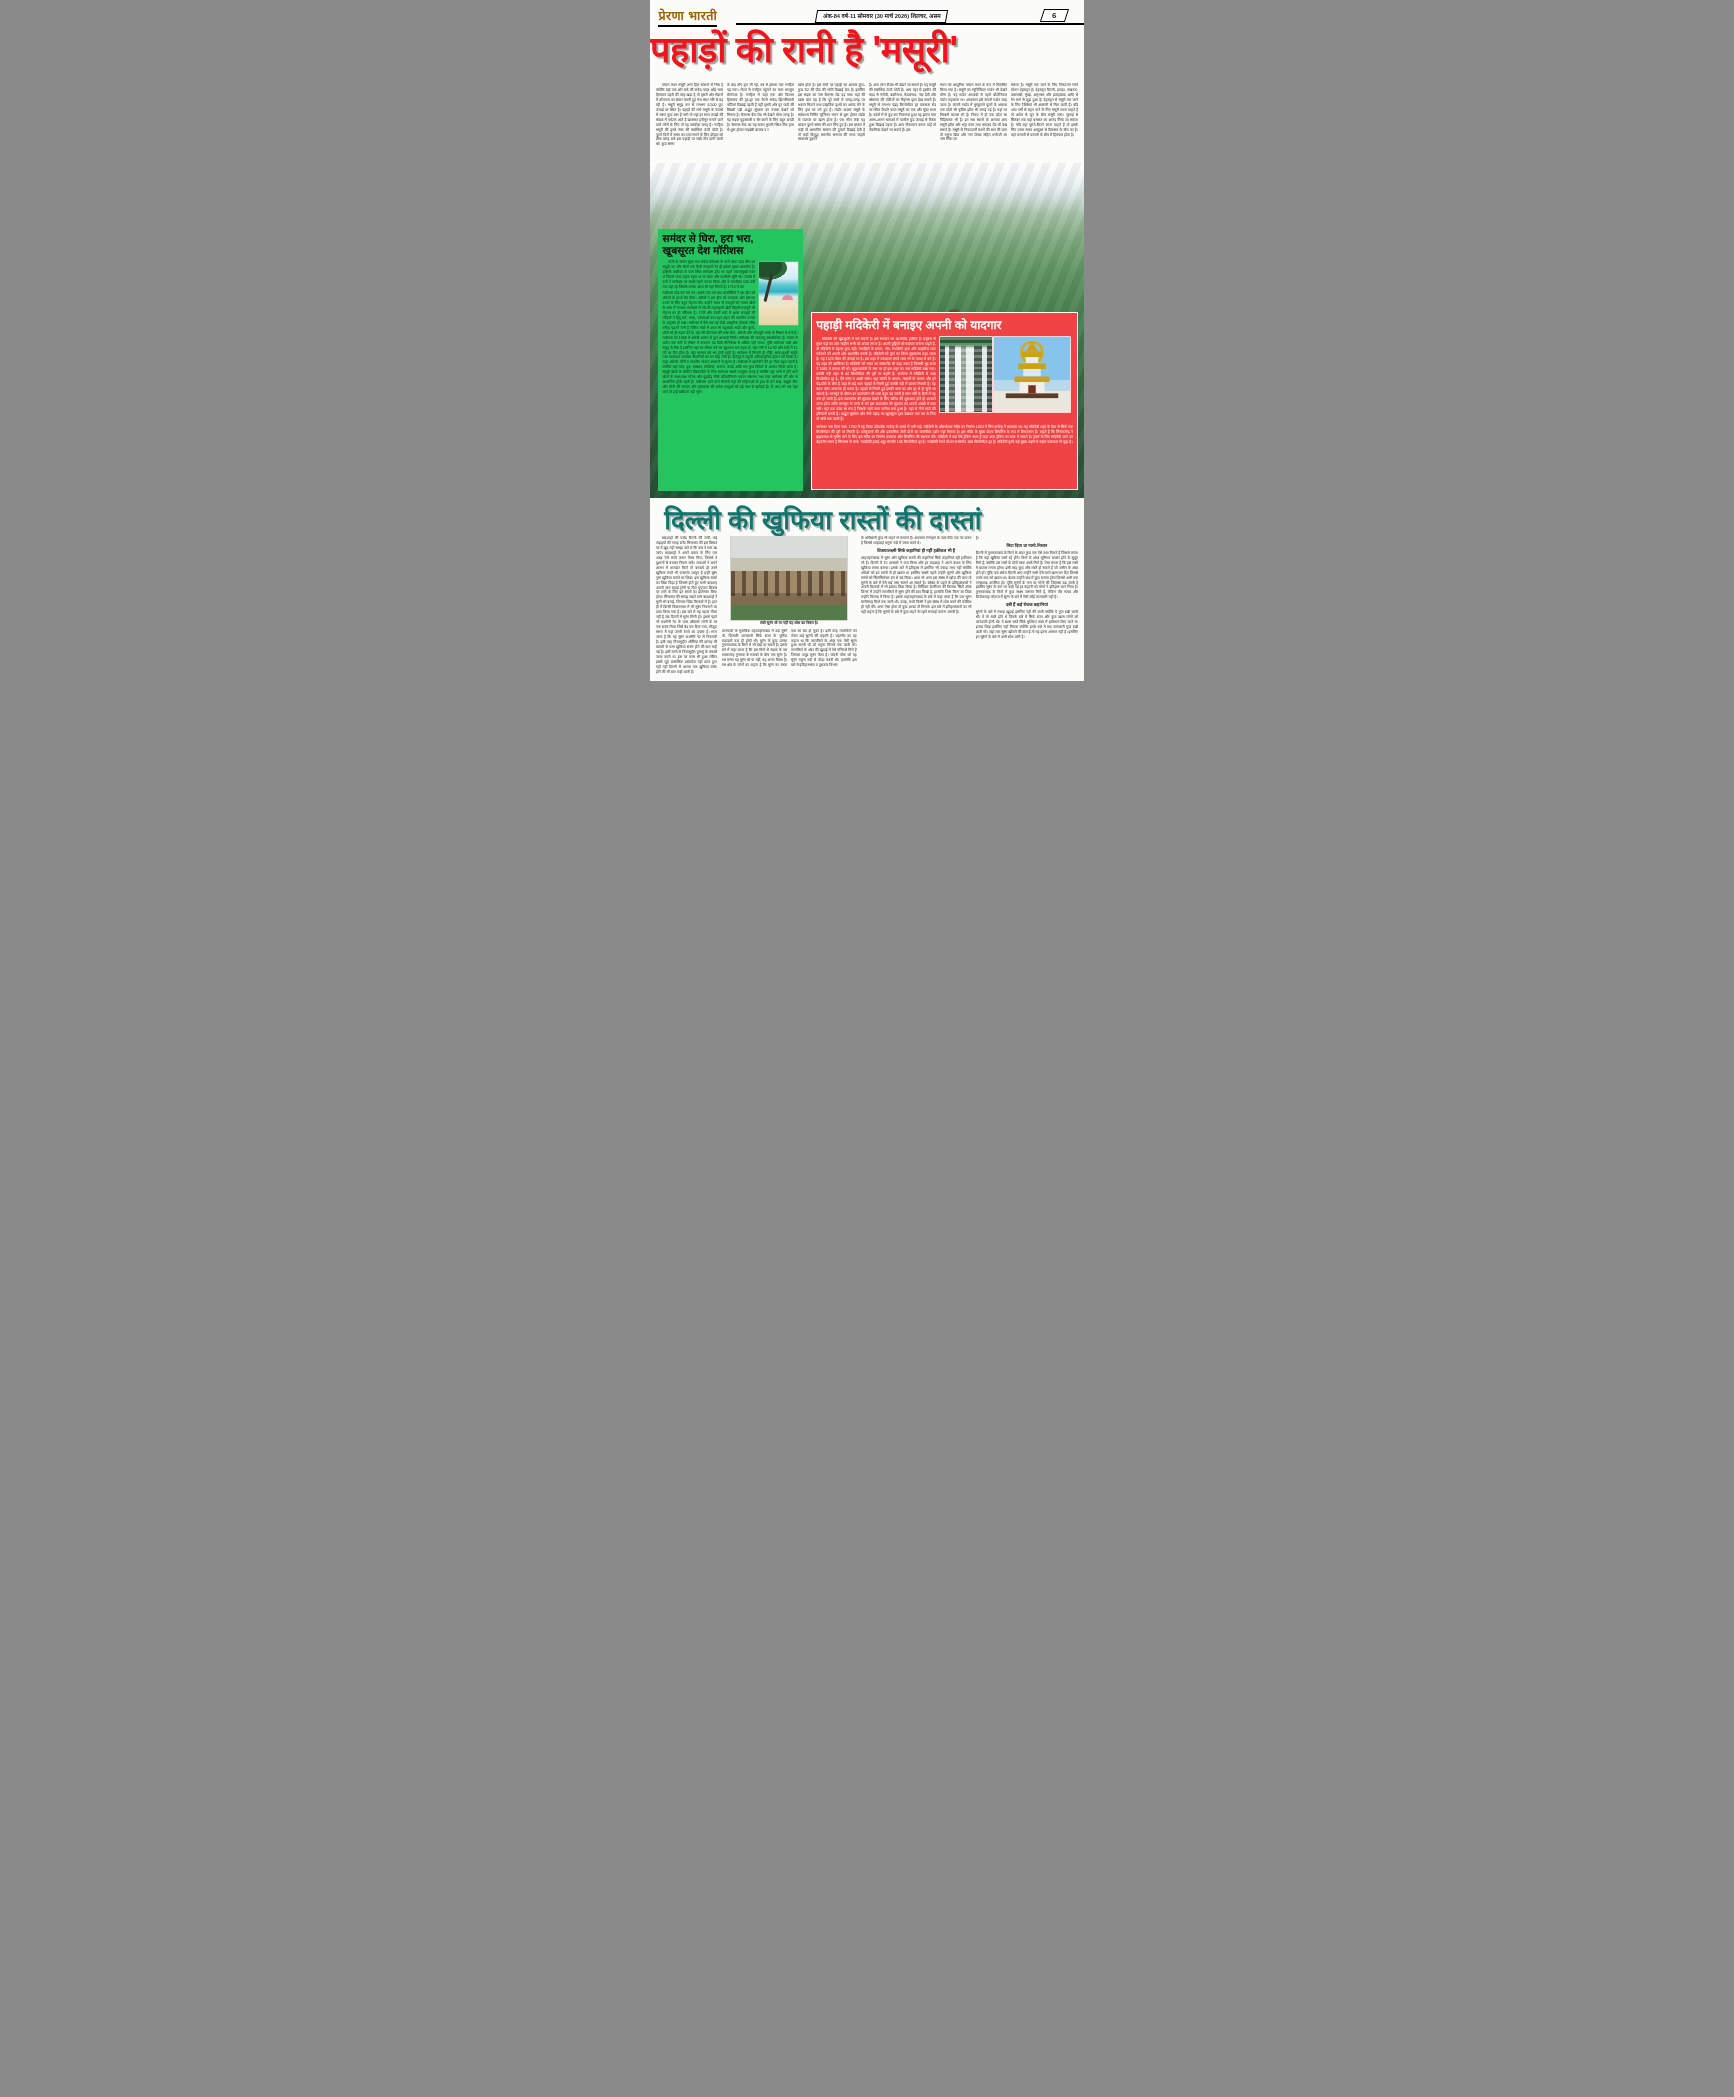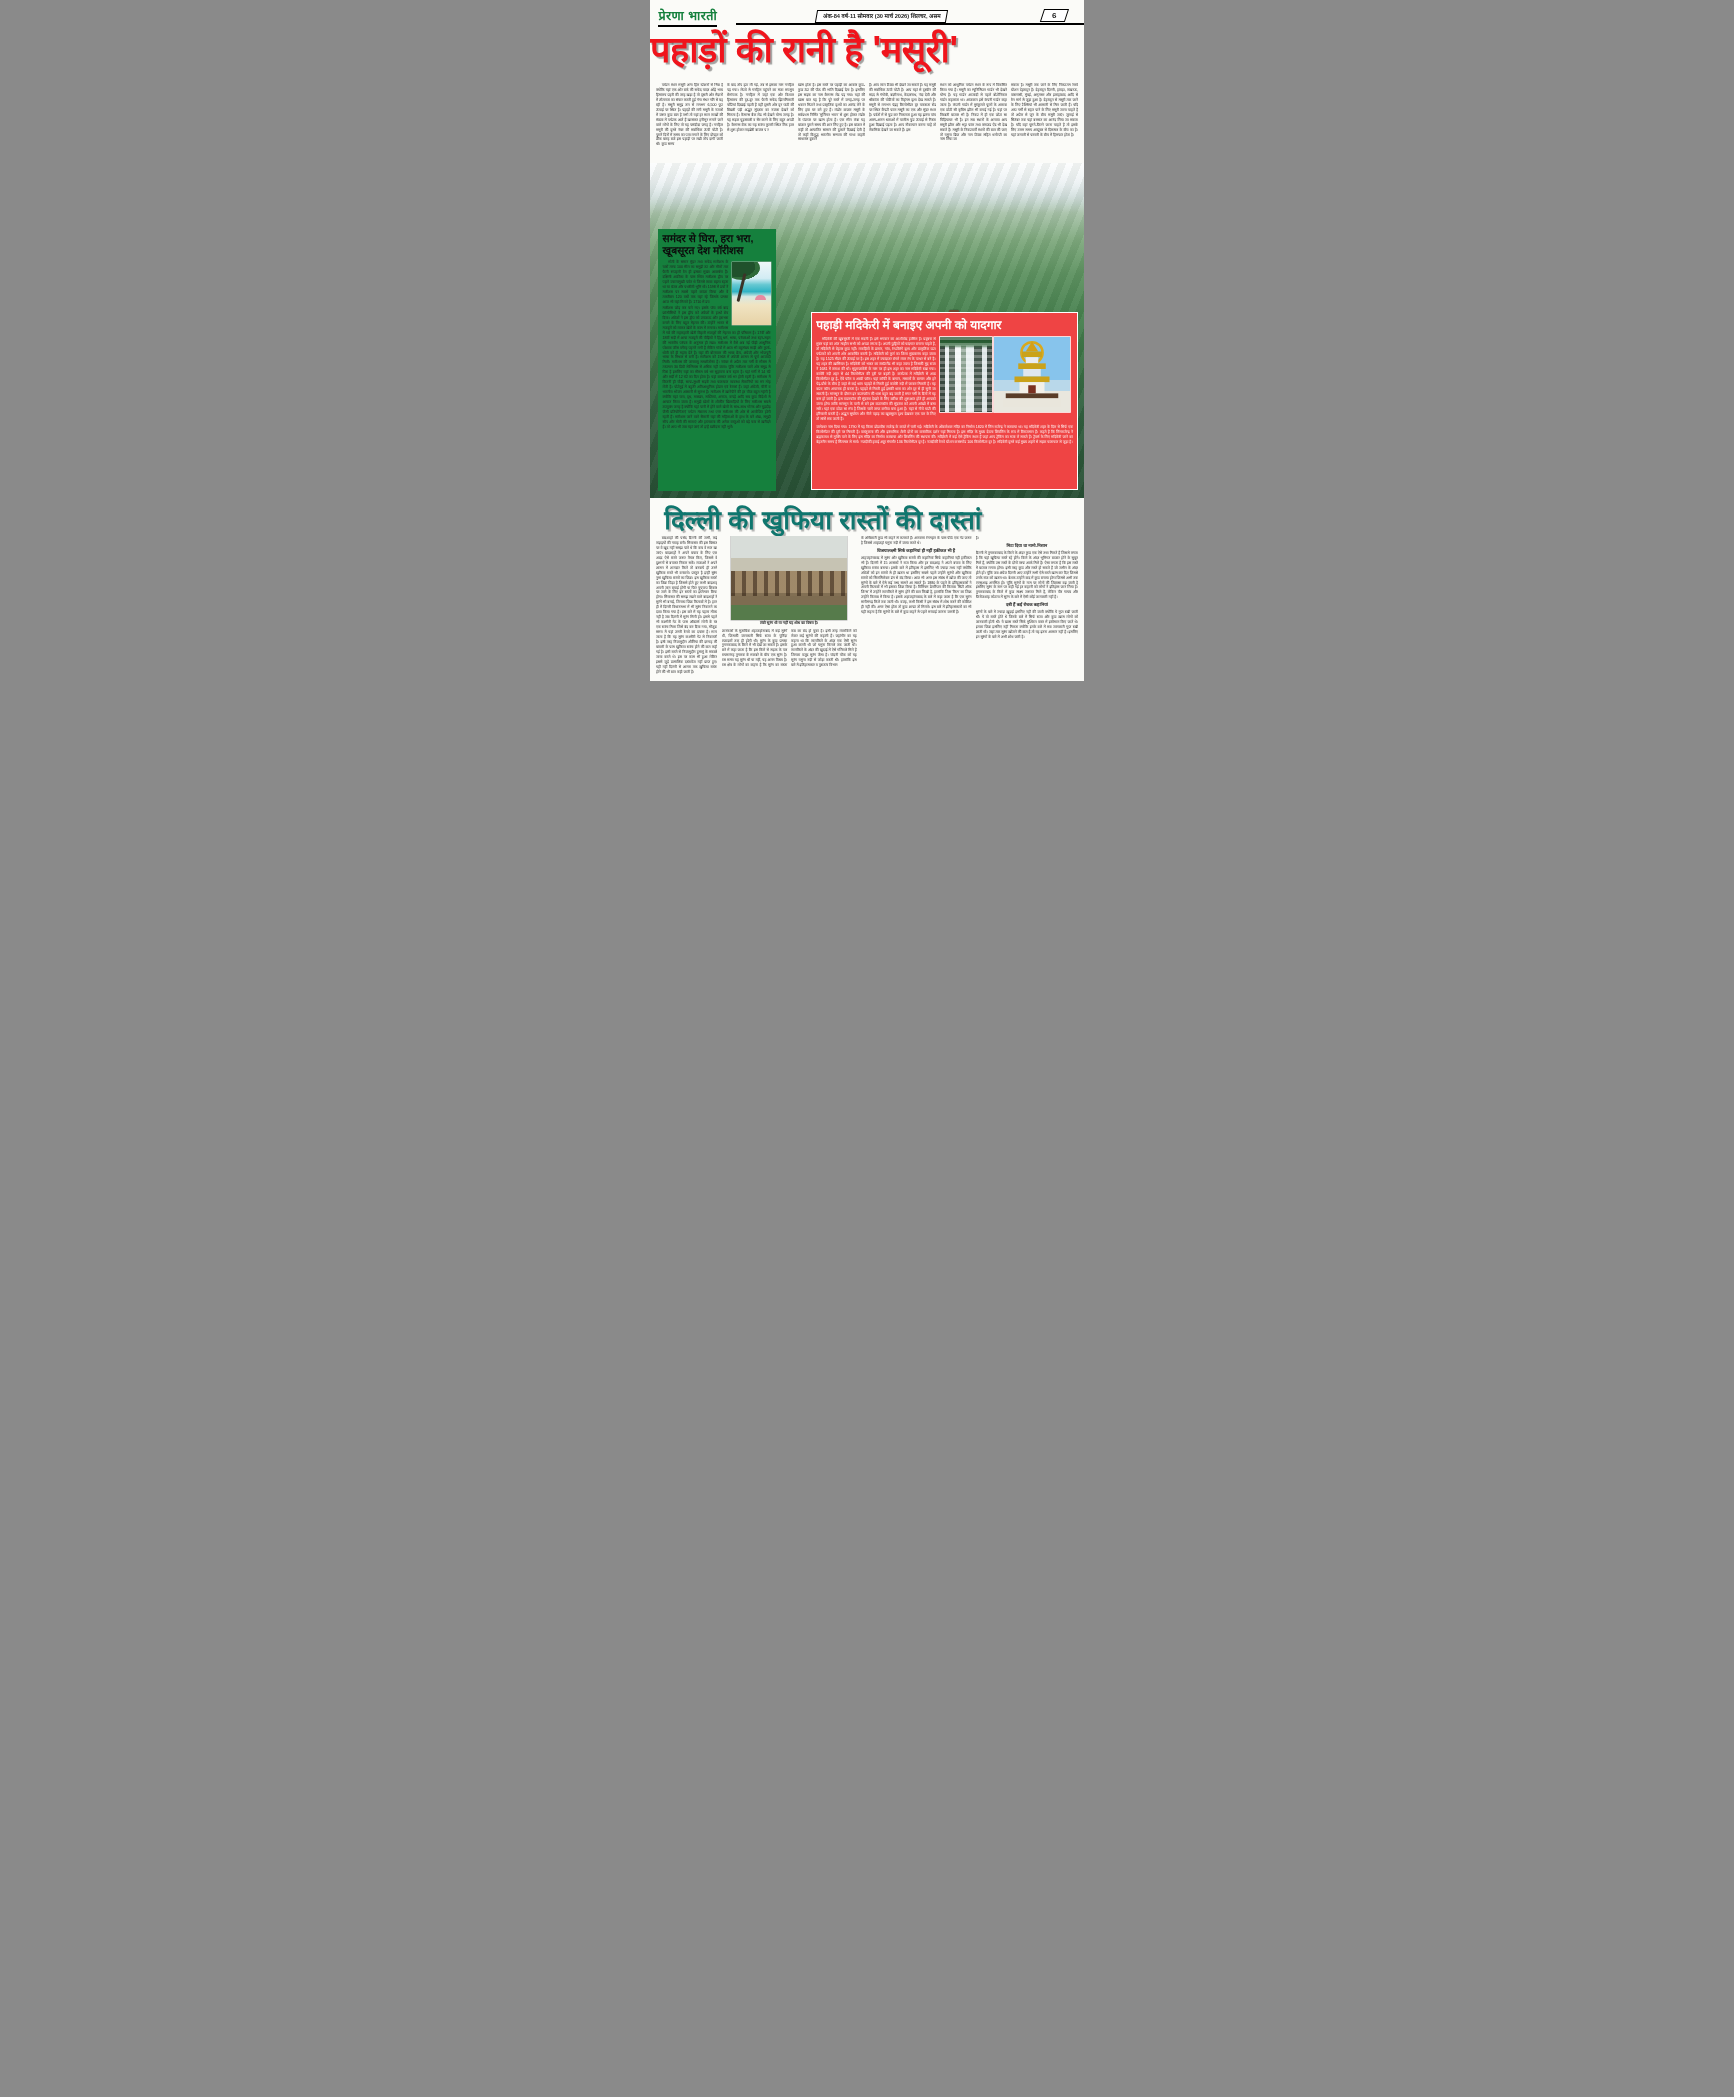--- a/index.html
+++ b/index.html
@@ -1,21 +1,21 @@
 <!DOCTYPE html>
 <html lang="hi" style="font-size:6.7px"><head>
 <meta charset="utf-8">
 <style>
   html,body{margin:0;padding:0;background:#8a8a8a;}
   .page{position:relative;width:434px;height:681px;margin:0 auto;background:#fbfbf8;
         font-family:"Liberation Sans","DejaVu Sans",sans-serif;color:#1c1c1c;overflow:hidden;}
 
   
   .header{position:absolute;top:3.4px;left:0;right:0;height:23.5px;}
-  .masthead{position:absolute;left:8.4px;top:3.4px;font-size:12.6px;font-weight:900;color:#15803d;
+  .masthead{position:absolute;left:8.4px;top:3.4px;font-size:12.6px;font-weight:900;color:#a16207;
             border-bottom:2.1px solid #000;padding-bottom:0.8px;letter-spacing:0.4px;}
   .header-rule{position:absolute;left:86px;right:0;top:20px;height:2.1px;background:#000;}
   .issue-box{position:absolute;left:166px;top:6.7px;border:1.3px solid #000;background:#fff;
              transform:skewX(-10deg);padding:1.3px 5.9px;}
   .issue-box span{display:inline-block;transform:skewX(10deg);font-weight:bold;font-size:5.7px;}
   .pagenum-box{position:absolute;right:17.6px;top:5.9px;border:1.3px solid #000;background:#fff;
                transform:skewX(-18deg);padding:0.8px 9.2px;}
   .pagenum-box span{display:inline-block;transform:skewX(18deg);font-weight:bold;font-size:8px;}
 
   
@@ -35,21 +35,21 @@
       #80aa7f 23%,#5f9362 33%,#488150 46%,#3b7145 59%,#336141 73%,#2d573a 87%,#284f35 100%);}
   .mountain-photo .ridge{position:absolute;inset:0;opacity:.55;
     background:repeating-linear-gradient(112deg,rgba(255,255,255,.07) 0 6.7px,rgba(0,30,0,.10) 6.7px 14.3px);}
   .mountain-photo .haze{position:absolute;left:0;right:0;top:0;height:50px;
     background:linear-gradient(180deg,rgba(255,255,255,.85),rgba(255,255,255,0));}
   .temple-mark{position:absolute;left:69%;top:44%;width:10px;height:17px;
     background:linear-gradient(180deg,#6d4a2e 0 30%,#efe8d6 30% 100%);border-radius:1.3px 1.3px 0 0;
     box-shadow:0 0 0 0.4px rgba(0,0,0,.25);}
 
   
-  .mauritius-box{position:absolute;left:7.6px;top:66px;width:118px;bottom:6.7px;background:#15803d;
+  .mauritius-box{position:absolute;left:7.6px;top:66px;width:145px;bottom:6.7px;background:#22c55e;
                  padding:3.4px 5px 4.2px;box-sizing:border-box;overflow:hidden;}
   .mauritius-headline{font-size:10.5px;line-height:1.12;font-weight:900;color:#0c0c0c;margin:0.8px 0 3.4px;}
   .beach-photo{float:right;width:39px;height:63px;margin:1.7px 0 2.5px 3.4px;position:relative;overflow:hidden;
     background:linear-gradient(180deg,#f0f7f9 0%,#d2ecf4 26%,#66c8d2 36%,#2fb3c4 47%,
       #d9e9e3 55%,#f0e4c2 68%,#e7d2a6 100%);box-shadow:0 0 0 0.4px #bbb;}
   .palm-canopy{position:absolute;left:-7.6px;top:-5.9px;width:36px;height:24px;border-radius:50%;
     background:radial-gradient(ellipse at 40% 45%,#20512c 0 55%,#2f6a3a 56% 72%,transparent 73%);}
   .palm-trunk{position:absolute;left:8.4px;top:11.7px;width:2.5px;height:29px;background:#3c3328;
     transform:rotate(14deg);border-radius:1.3px;}
   .umbrella{position:absolute;right:4.2px;top:33px;width:11px;height:5px;border-radius:5.5px 5.5px 0 0;

